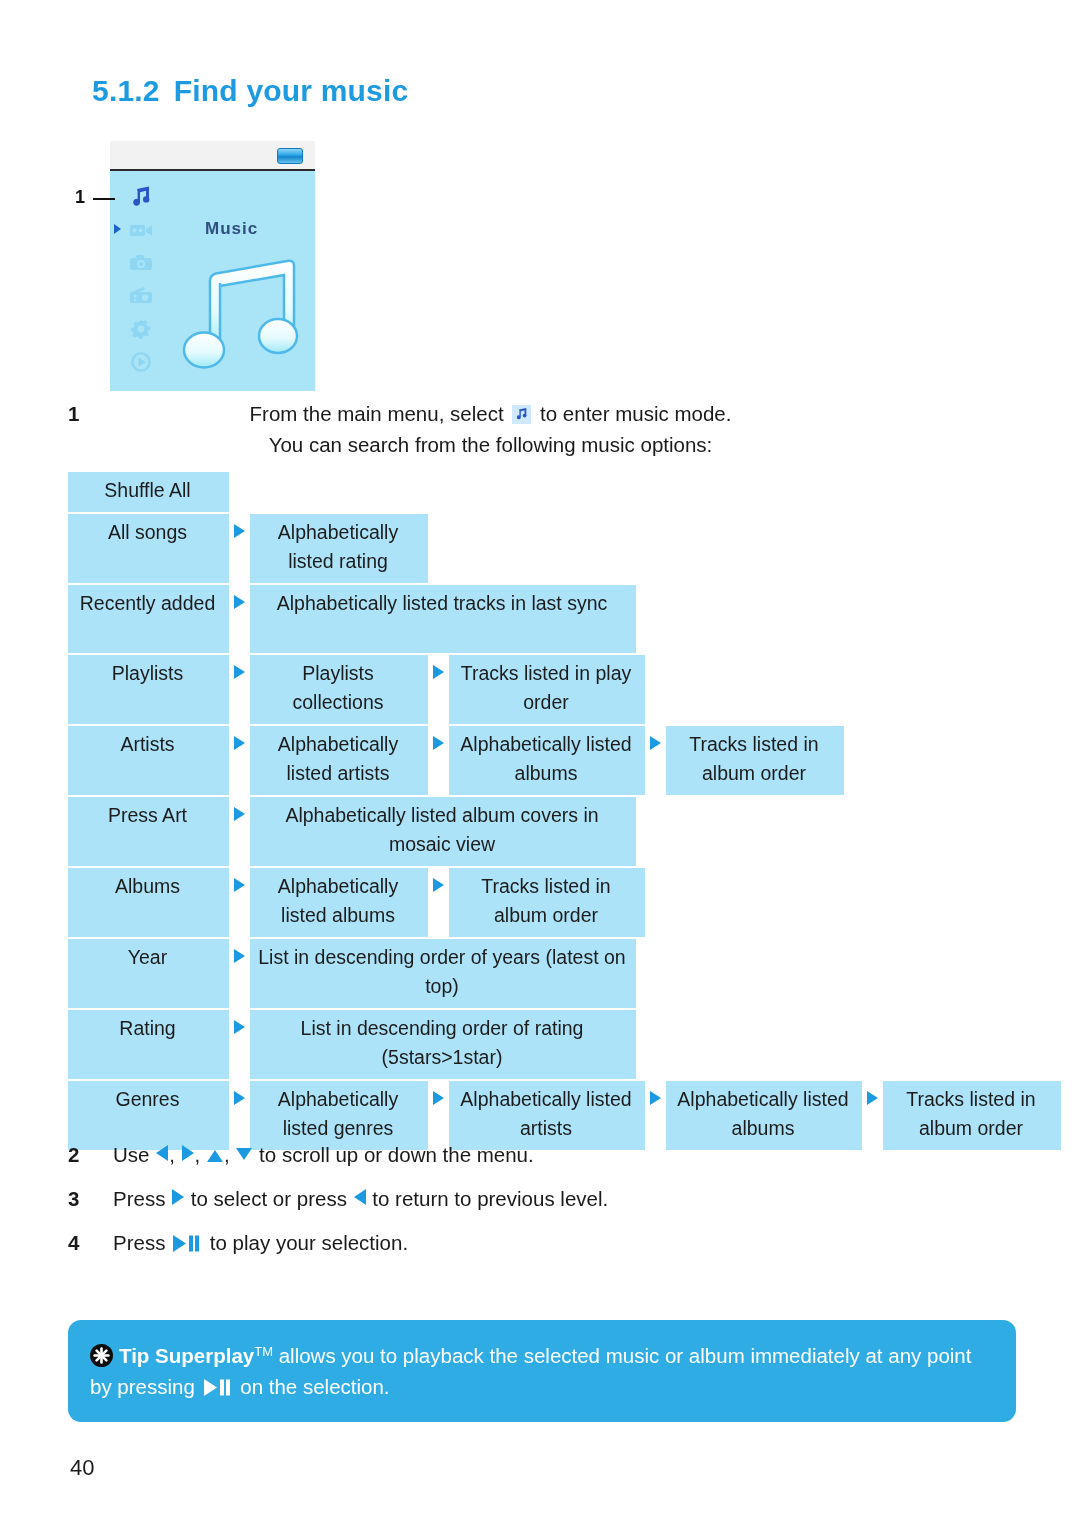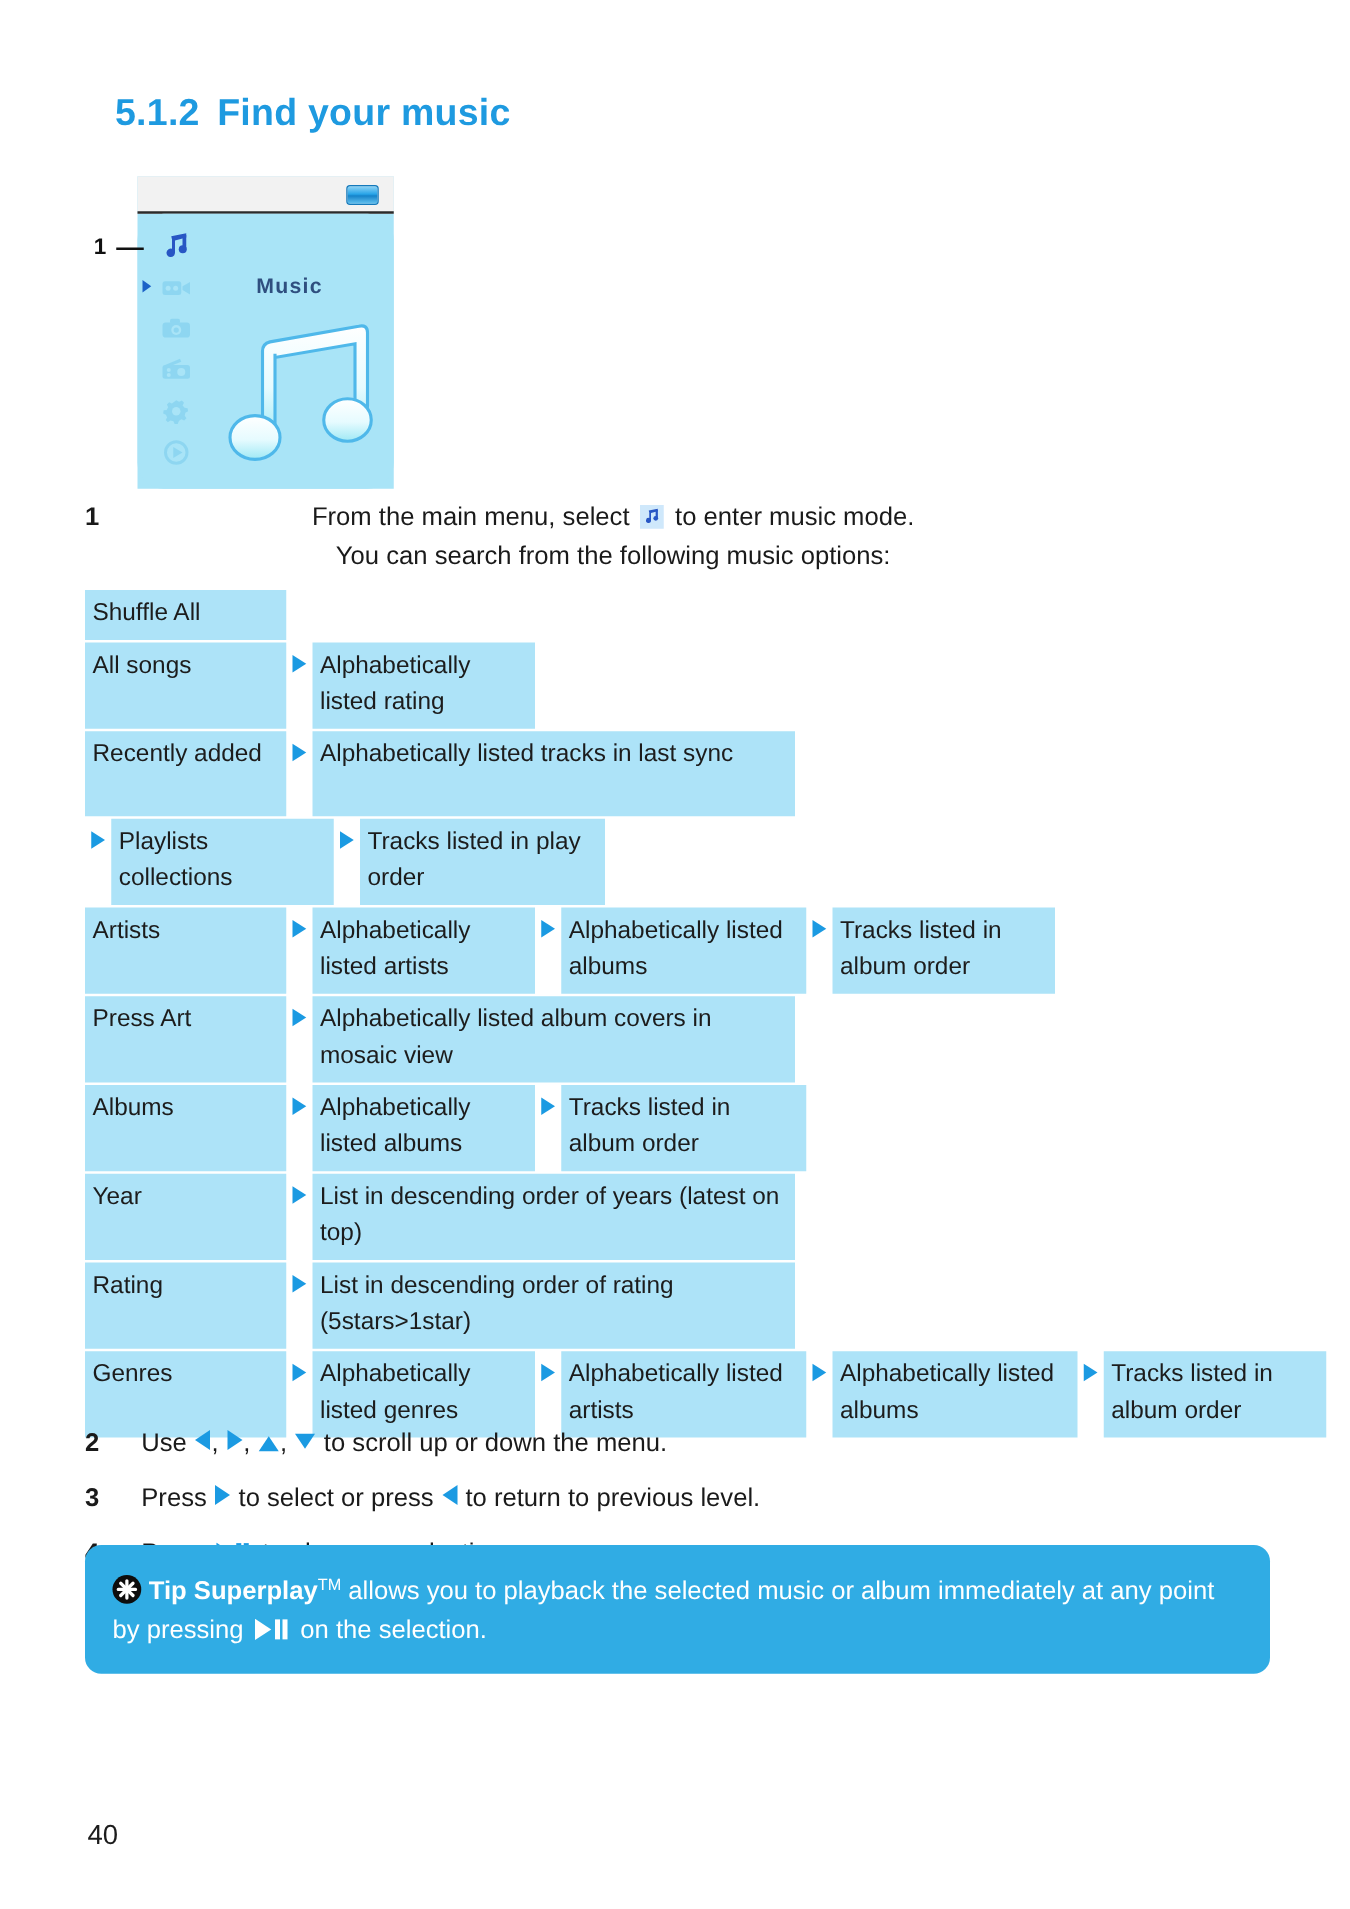--- a/index.html
+++ b/index.html
@@ -154,20 +154,21 @@
     align-items: stretch;
     margin-bottom: 2px;
   }
   .cell {
     background: #ade3f8;
     font-size: 19.5px;
     line-height: 29.5px;
     padding: 4px 8px 6px 6px;
     box-sizing: border-box;
     color: #1c1c1c;
+    text-align: center;
   }
   .c1 { width: 161px; }
   .c2 { width: 178px; }
   .c2w { width: 386px; }
   .c3 { width: 196px; }
   .c4 { width: 178px; }
   .arrow-gap {
     width: 21px;
     display: flex;
     align-items: flex-start;
@@ -218,21 +219,21 @@
     display: inline-block;
     vertical-align: -2px;
     margin: 0 3px 0 2px;
     line-height: 0;
   }
 
   
   .tipbox {
     position: absolute;
     left: 68px;
-    top: 1236px;
+    top: 1320px;
     width: 948px;
     box-sizing: border-box;
     background: #30ace4;
     border-radius: 13px;
     padding: 16px 22px 20px 22px;
     color: #ffffff;
     font-size: 20.5px;
     line-height: 31px;
   }
   .tip-star {
@@ -368,20 +369,21 @@
 
   <div class="opt-row">
     <div class="cell c1 h2">Recently added</div>
     <div class="arrow-gap">
         <i class="tri"></i>
       </div>
     <div class="cell c2w h2">Alphabetically listed tracks in last sync</div>
   </div>
 
   <div class="opt-row">
+    <div class="cell c1 h2">Playlists</div>
     <div class="arrow-gap">
         <i class="tri"></i>
       </div>
     <div class="cell c2 h2">Playlists collections</div>
     <div class="arrow-gap">
         <i class="tri"></i>
       </div>
     <div class="cell c3 h2">Tracks listed in play order</div>
   </div>
 

